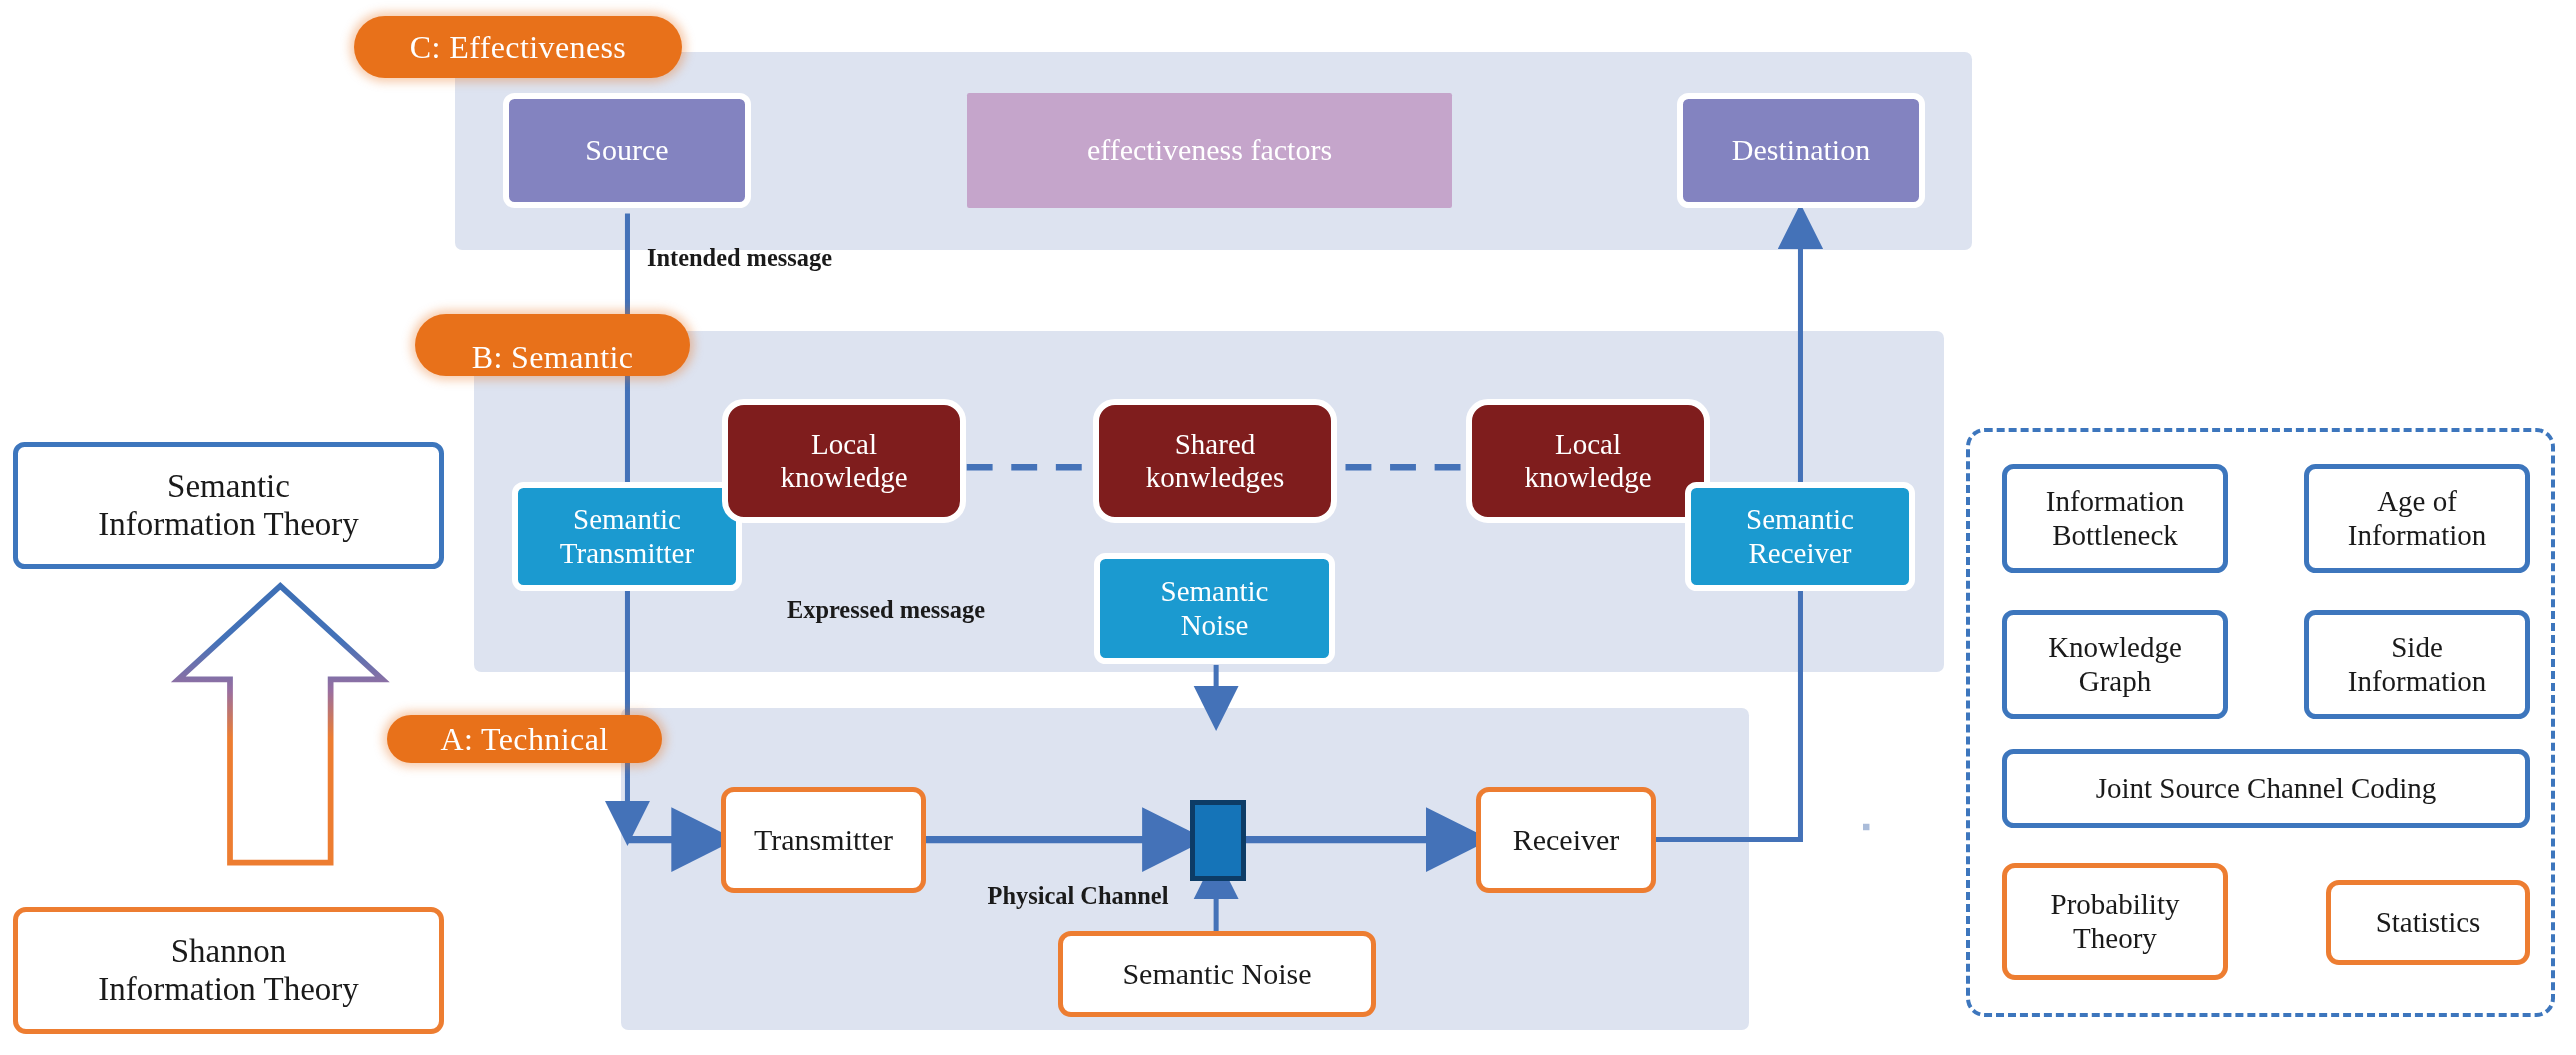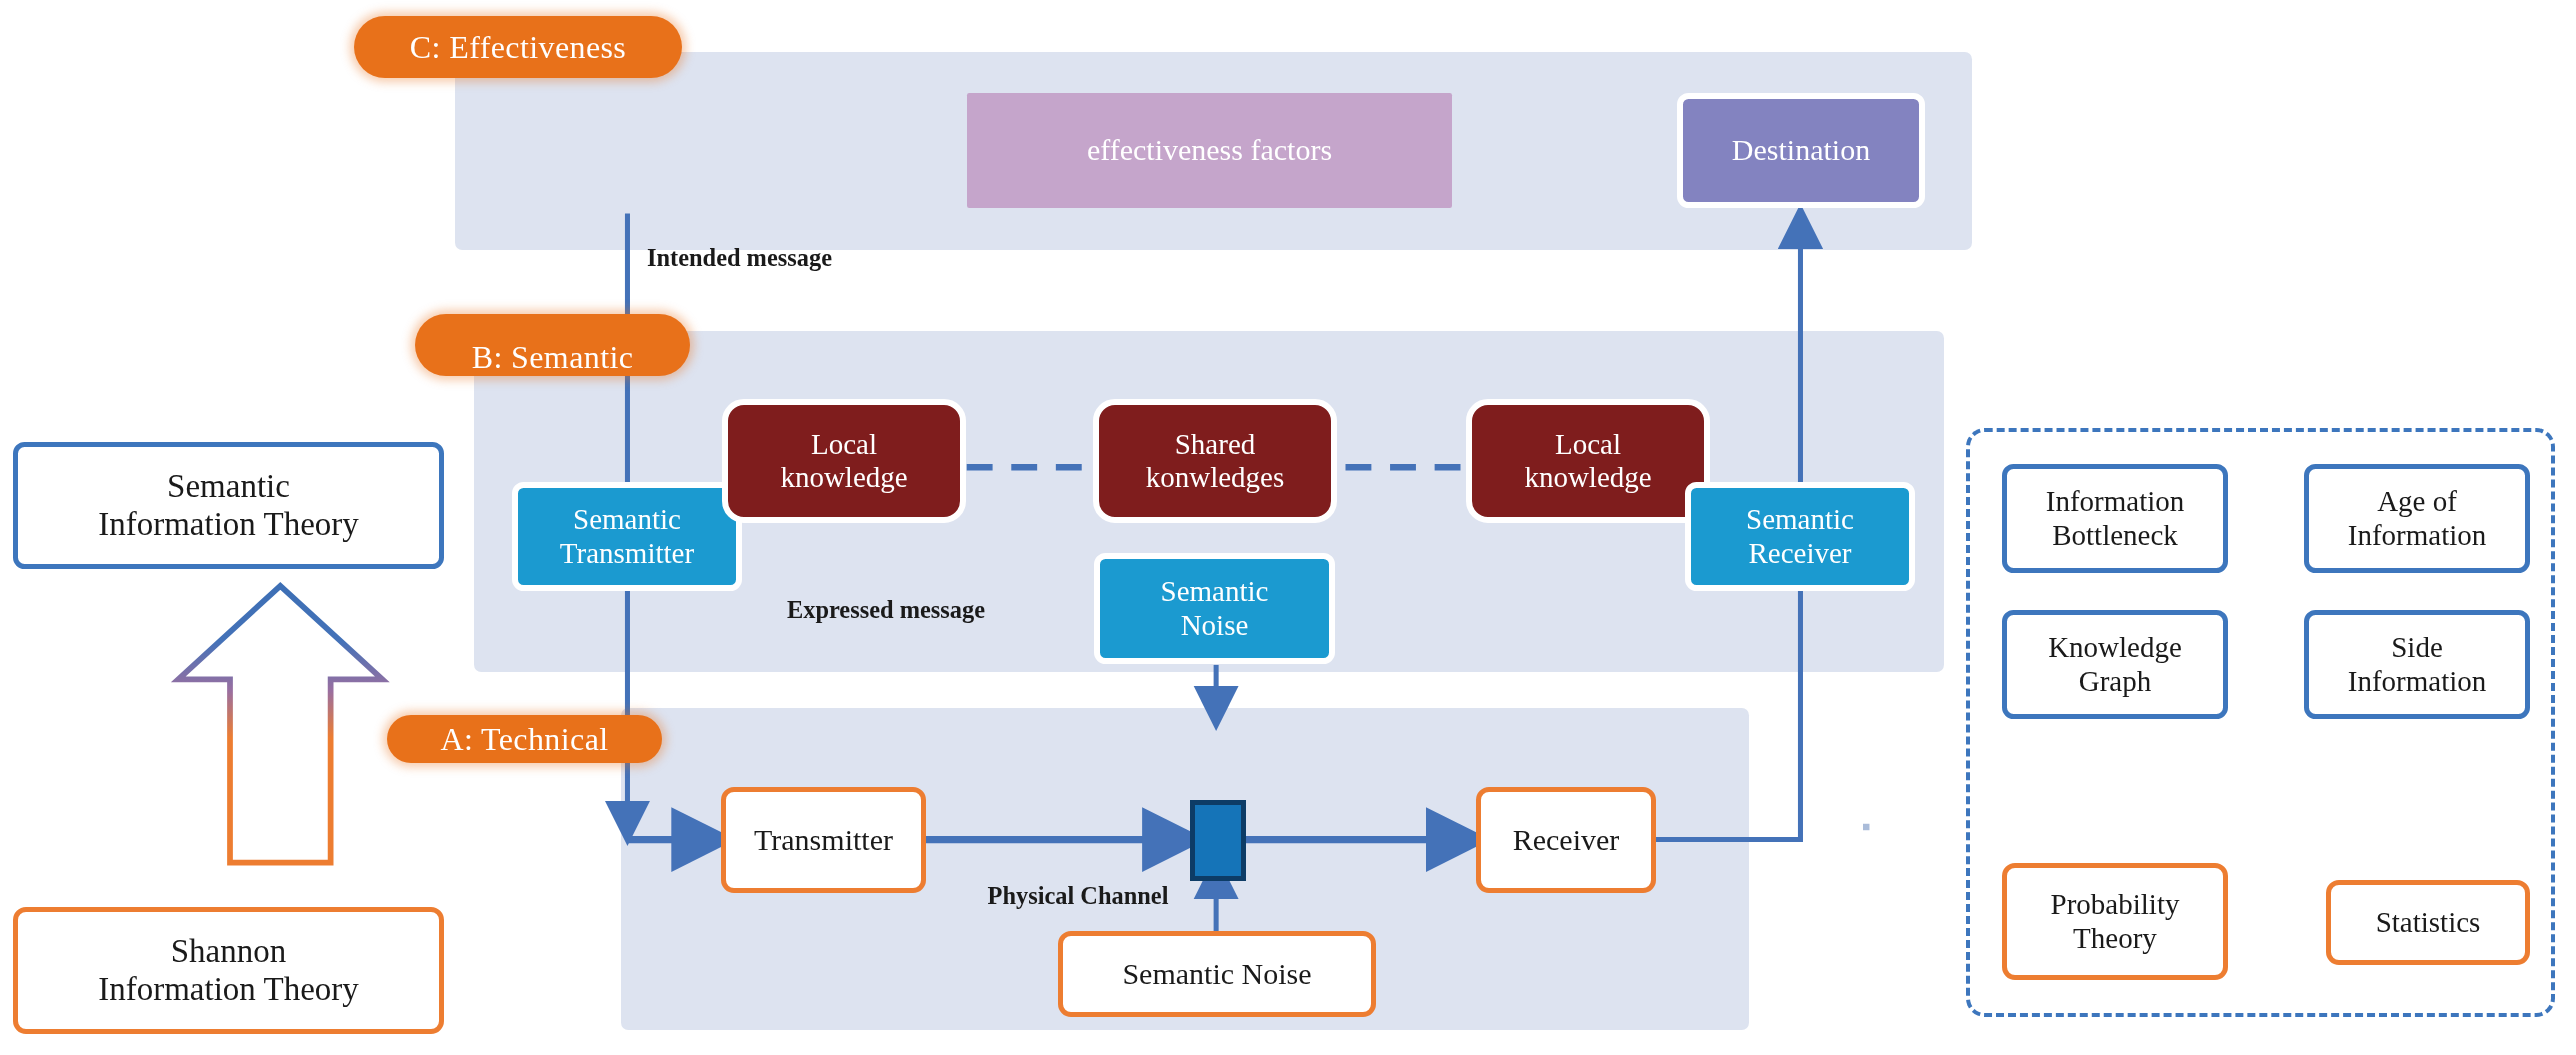--- a/index.html
+++ b/index.html
@@ -160,20 +160,23 @@
     <path d="M 2297 1168 L 2505 1168 L 2505 300" stroke="#4472b8" stroke-width="7" fill="none" marker-end="url(#ah)"></path>
 
     <line x1="1345" y1="650" x2="1515" y2="650" stroke="#4472b8" stroke-width="9" stroke-dasharray="36 26"></line>
     <line x1="1872" y1="650" x2="2043" y2="650" stroke="#4472b8" stroke-width="9" stroke-dasharray="36 26"></line>
 
     <path d="M 320 1200 L 320 945 L 248 945 L 390 815 L 532 945 L 460 945 L 460 1200 Z" fill="#ffffff" stroke="url(#bigarrow)" stroke-width="8"></path>
 
     <rect x="2592" y="1146" width="9" height="9" fill="#8ea6cc" opacity="0.75"></rect>
   </svg>
 
+  <div class="node purple" style="left:503px; top:93px; width:248px; height:115px;">
+    <span>Source</span>
+  </div>
 
   <div class="node pinkbox" style="left:967px; top:93px; width:485px; height:115px;">
     <span>effectiveness factors</span>
   </div>
 
   <div class="node purple" style="left:1677px; top:93px; width:248px; height:115px;">
     <span>Destination</span>
   </div>
 
   <div class="node cyan" style="left:512px; top:482px; width:230px; height:109px;">
@@ -264,20 +267,23 @@
   <div class="node wb" style="left:2002px; top:610px; width:226px; height:109px;">
     <span style="white-space:pre-line;">Knowledge
 Graph</span>
   </div>
 
   <div class="node wb" style="left:2304px; top:610px; width:226px; height:109px;">
     <span style="white-space:pre-line;">Side
 Information</span>
   </div>
 
+  <div class="node wb" style="left:2002px; top:749px; width:528px; height:79px;">
+    <span>Joint Source Channel Coding</span>
+  </div>
 
   <div class="node wo" style="left:2002px; top:863px; width:226px; height:117px; font-size:29px;">
     <span style="white-space:pre-line;">Probability
 Theory</span>
   </div>
 
   <div class="node wo" style="left:2326px; top:880px; width:204px; height:85px; font-size:29px;">
     <span>Statistics</span>
   </div>
 

